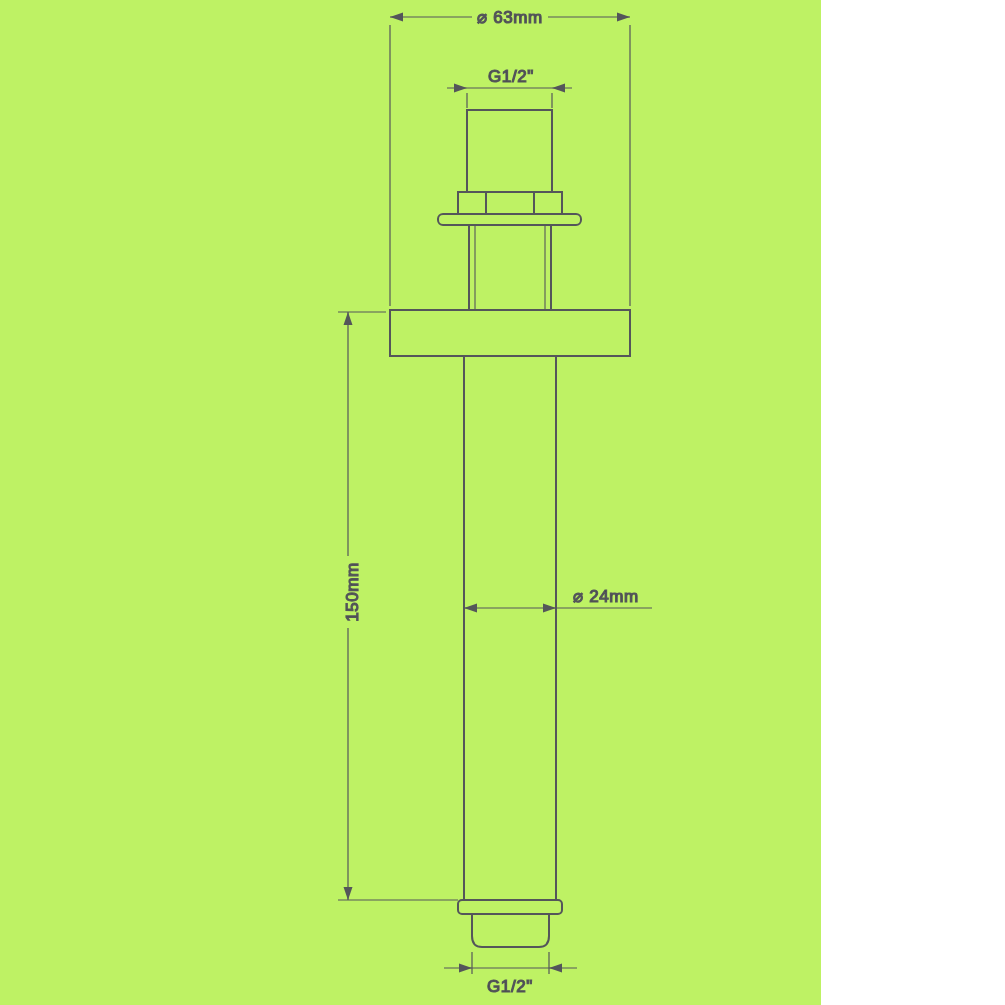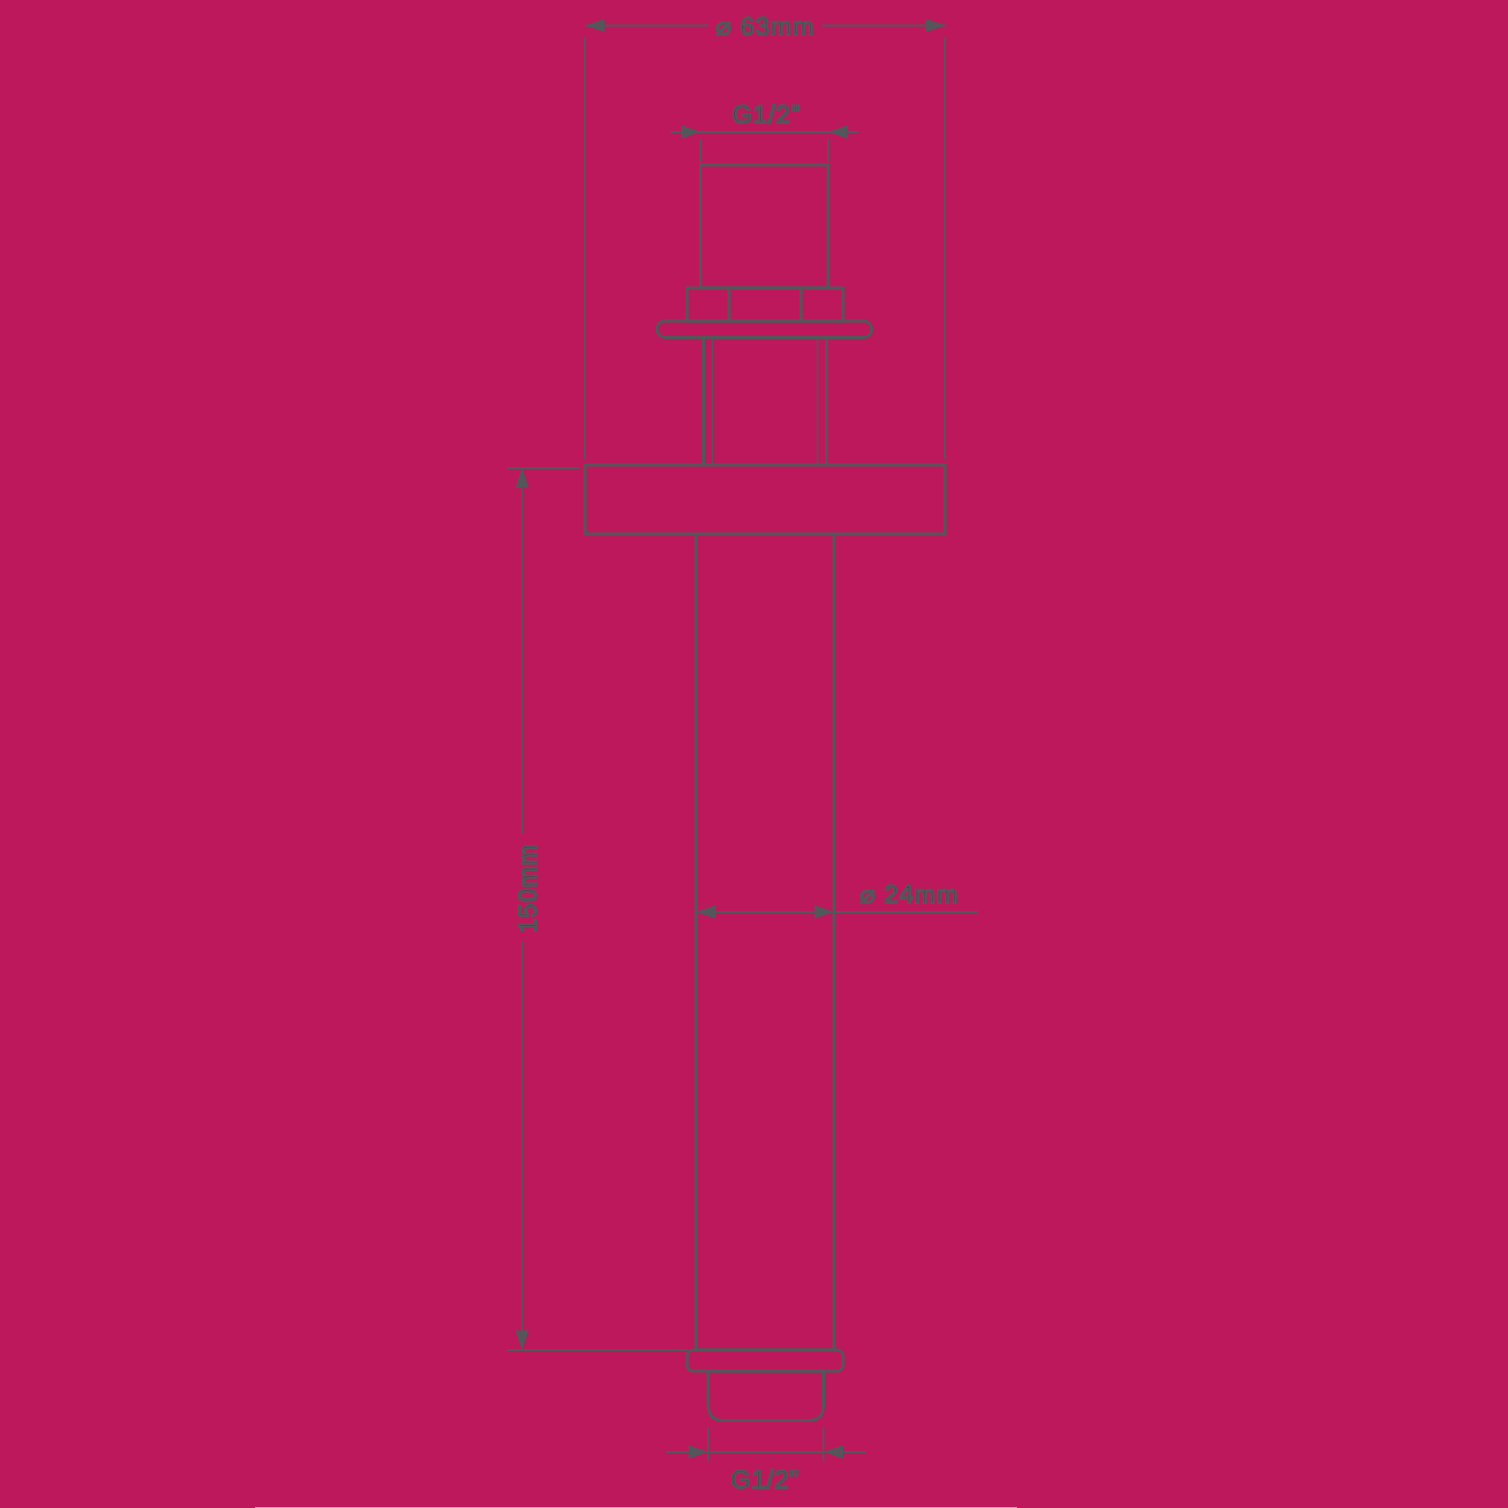--- a/index.html
+++ b/index.html
@@ -2,23 +2,23 @@
 <html><head>
 <meta charset="utf-8">
 <style>
   html, body {
     margin: 0;
     padding: 0;
     background: #ffffff;
   }
   .stage {
     position: relative;
-    width: 1005px;
+    width: 821px;
     height: 1005px;
-    background: #be185d;
+    background: #bef264;
     overflow: hidden;
   }
   svg { display: block; }
   .obj {
     fill: none;
     stroke: #54565a;
     stroke-width: 2;
     stroke-linejoin: miter;
   }
   .obj .thin { stroke-width: 1.1; }

